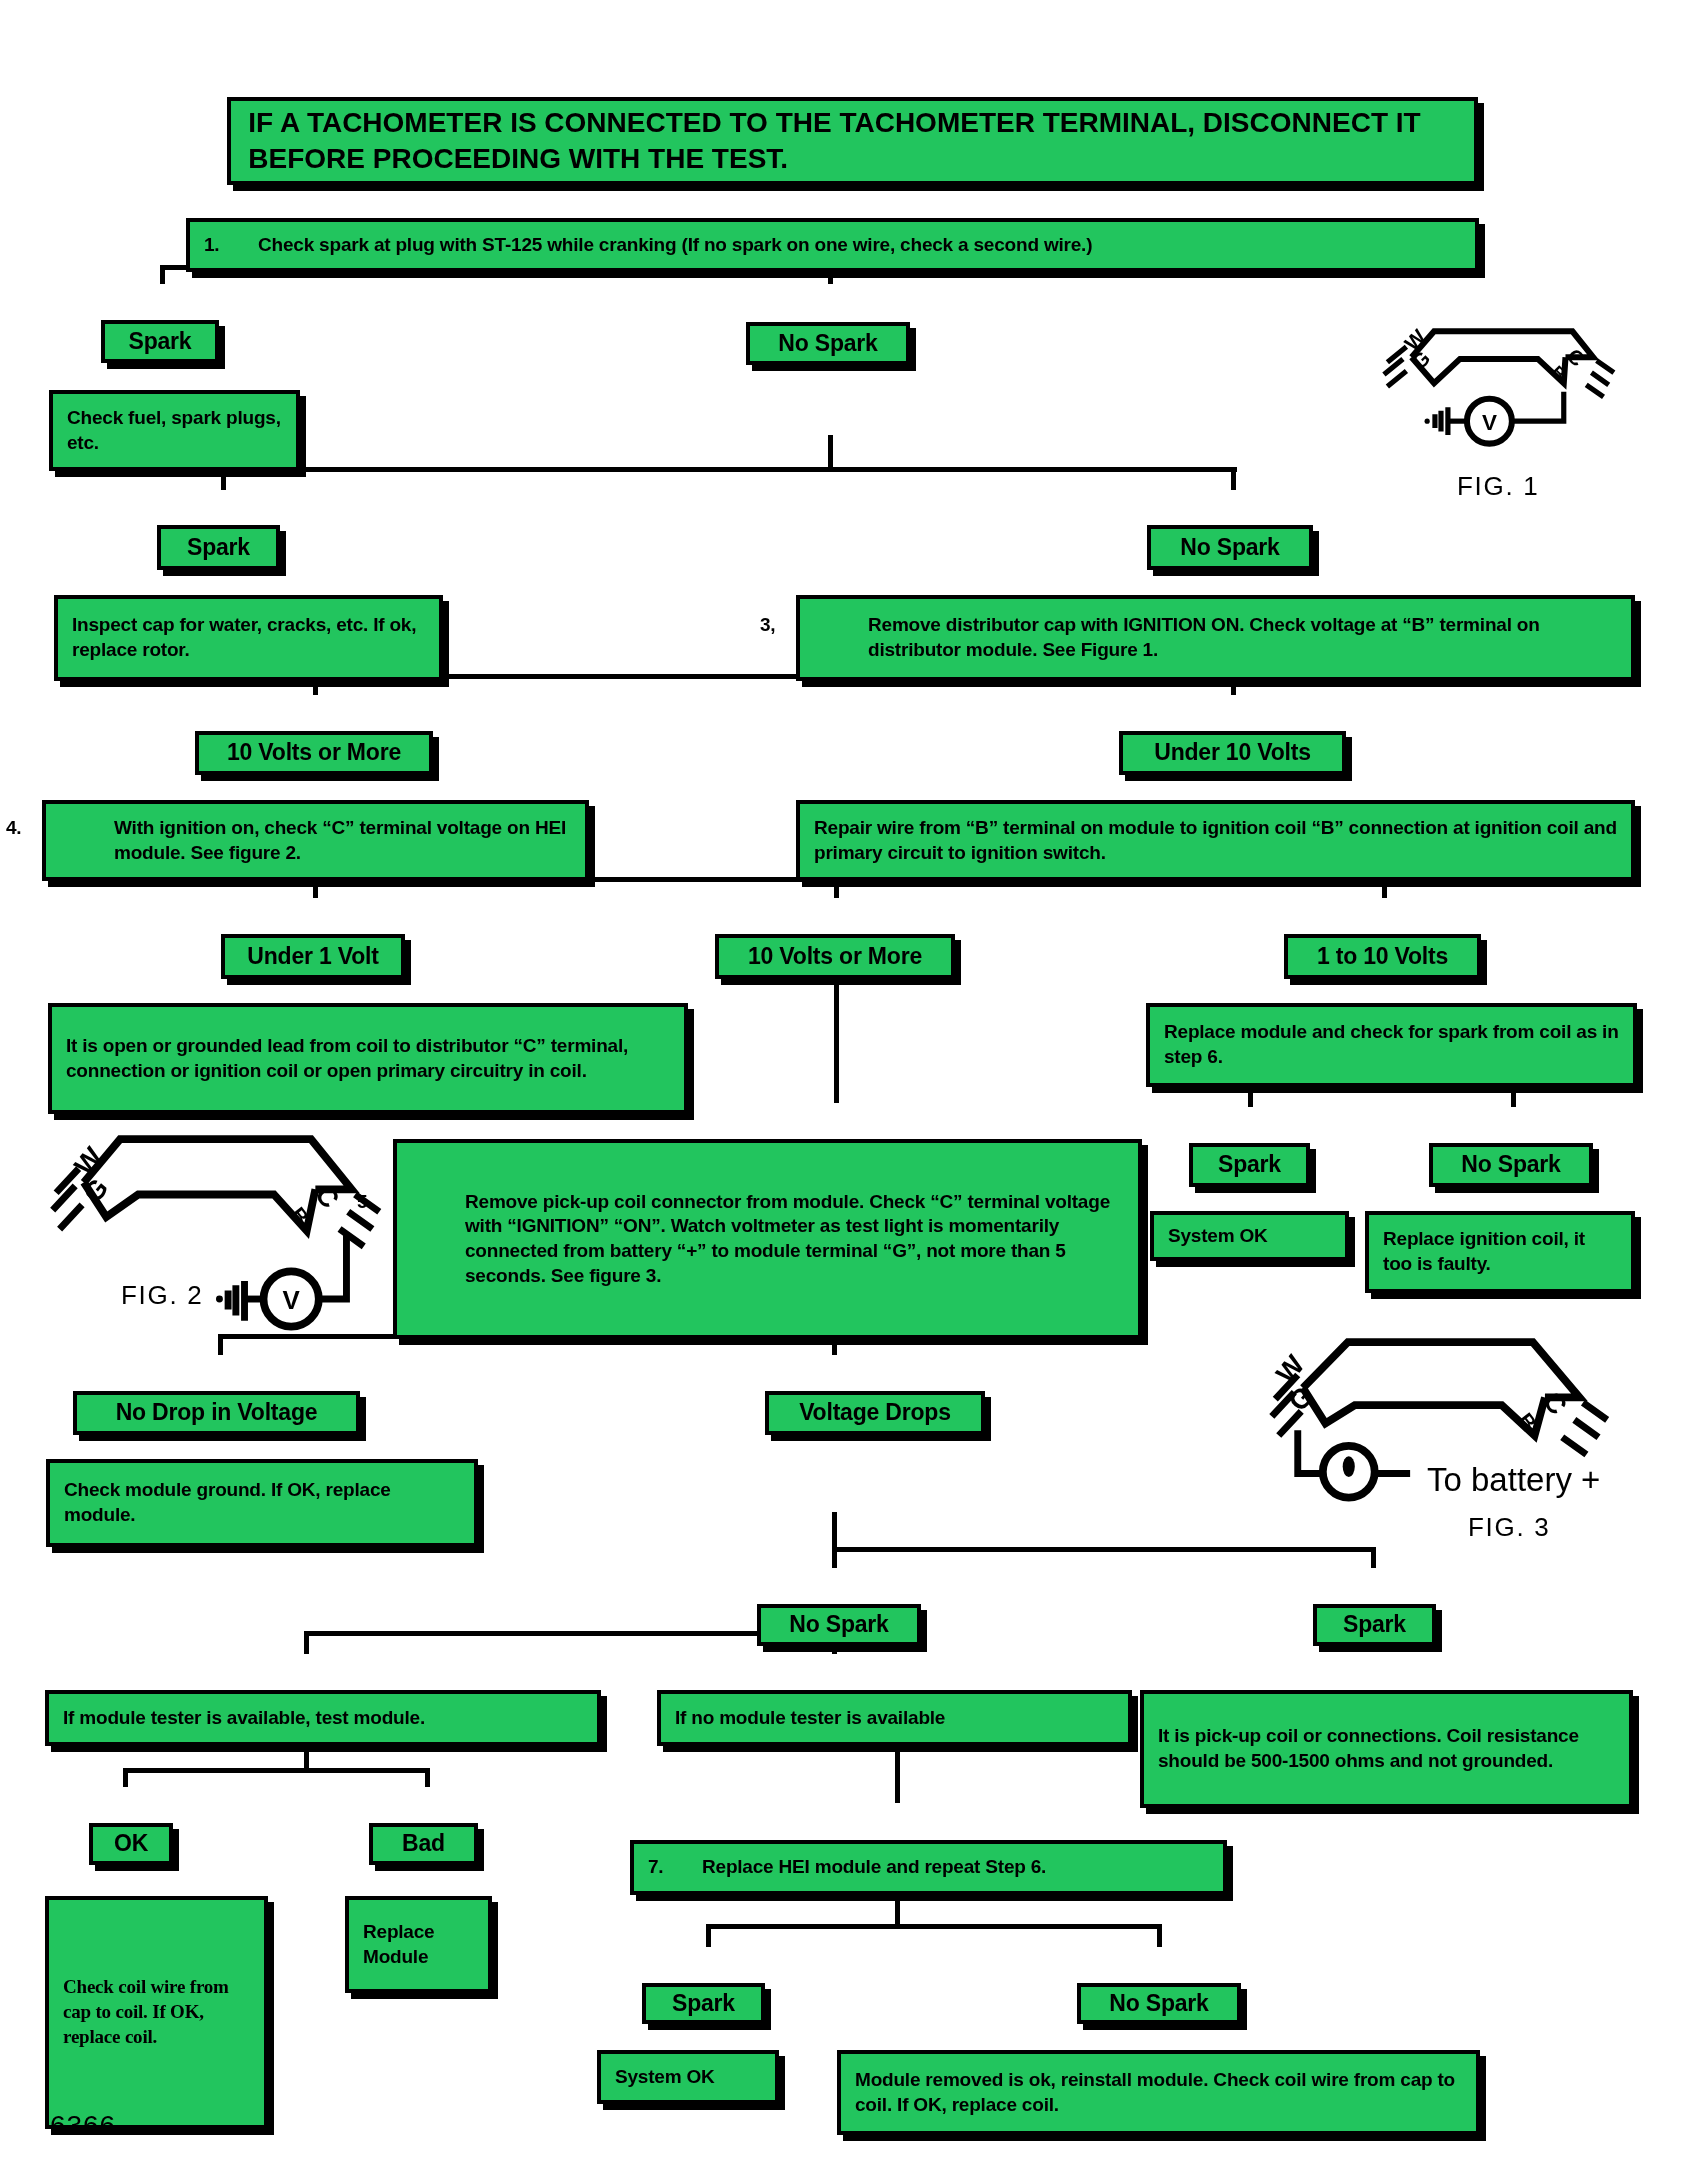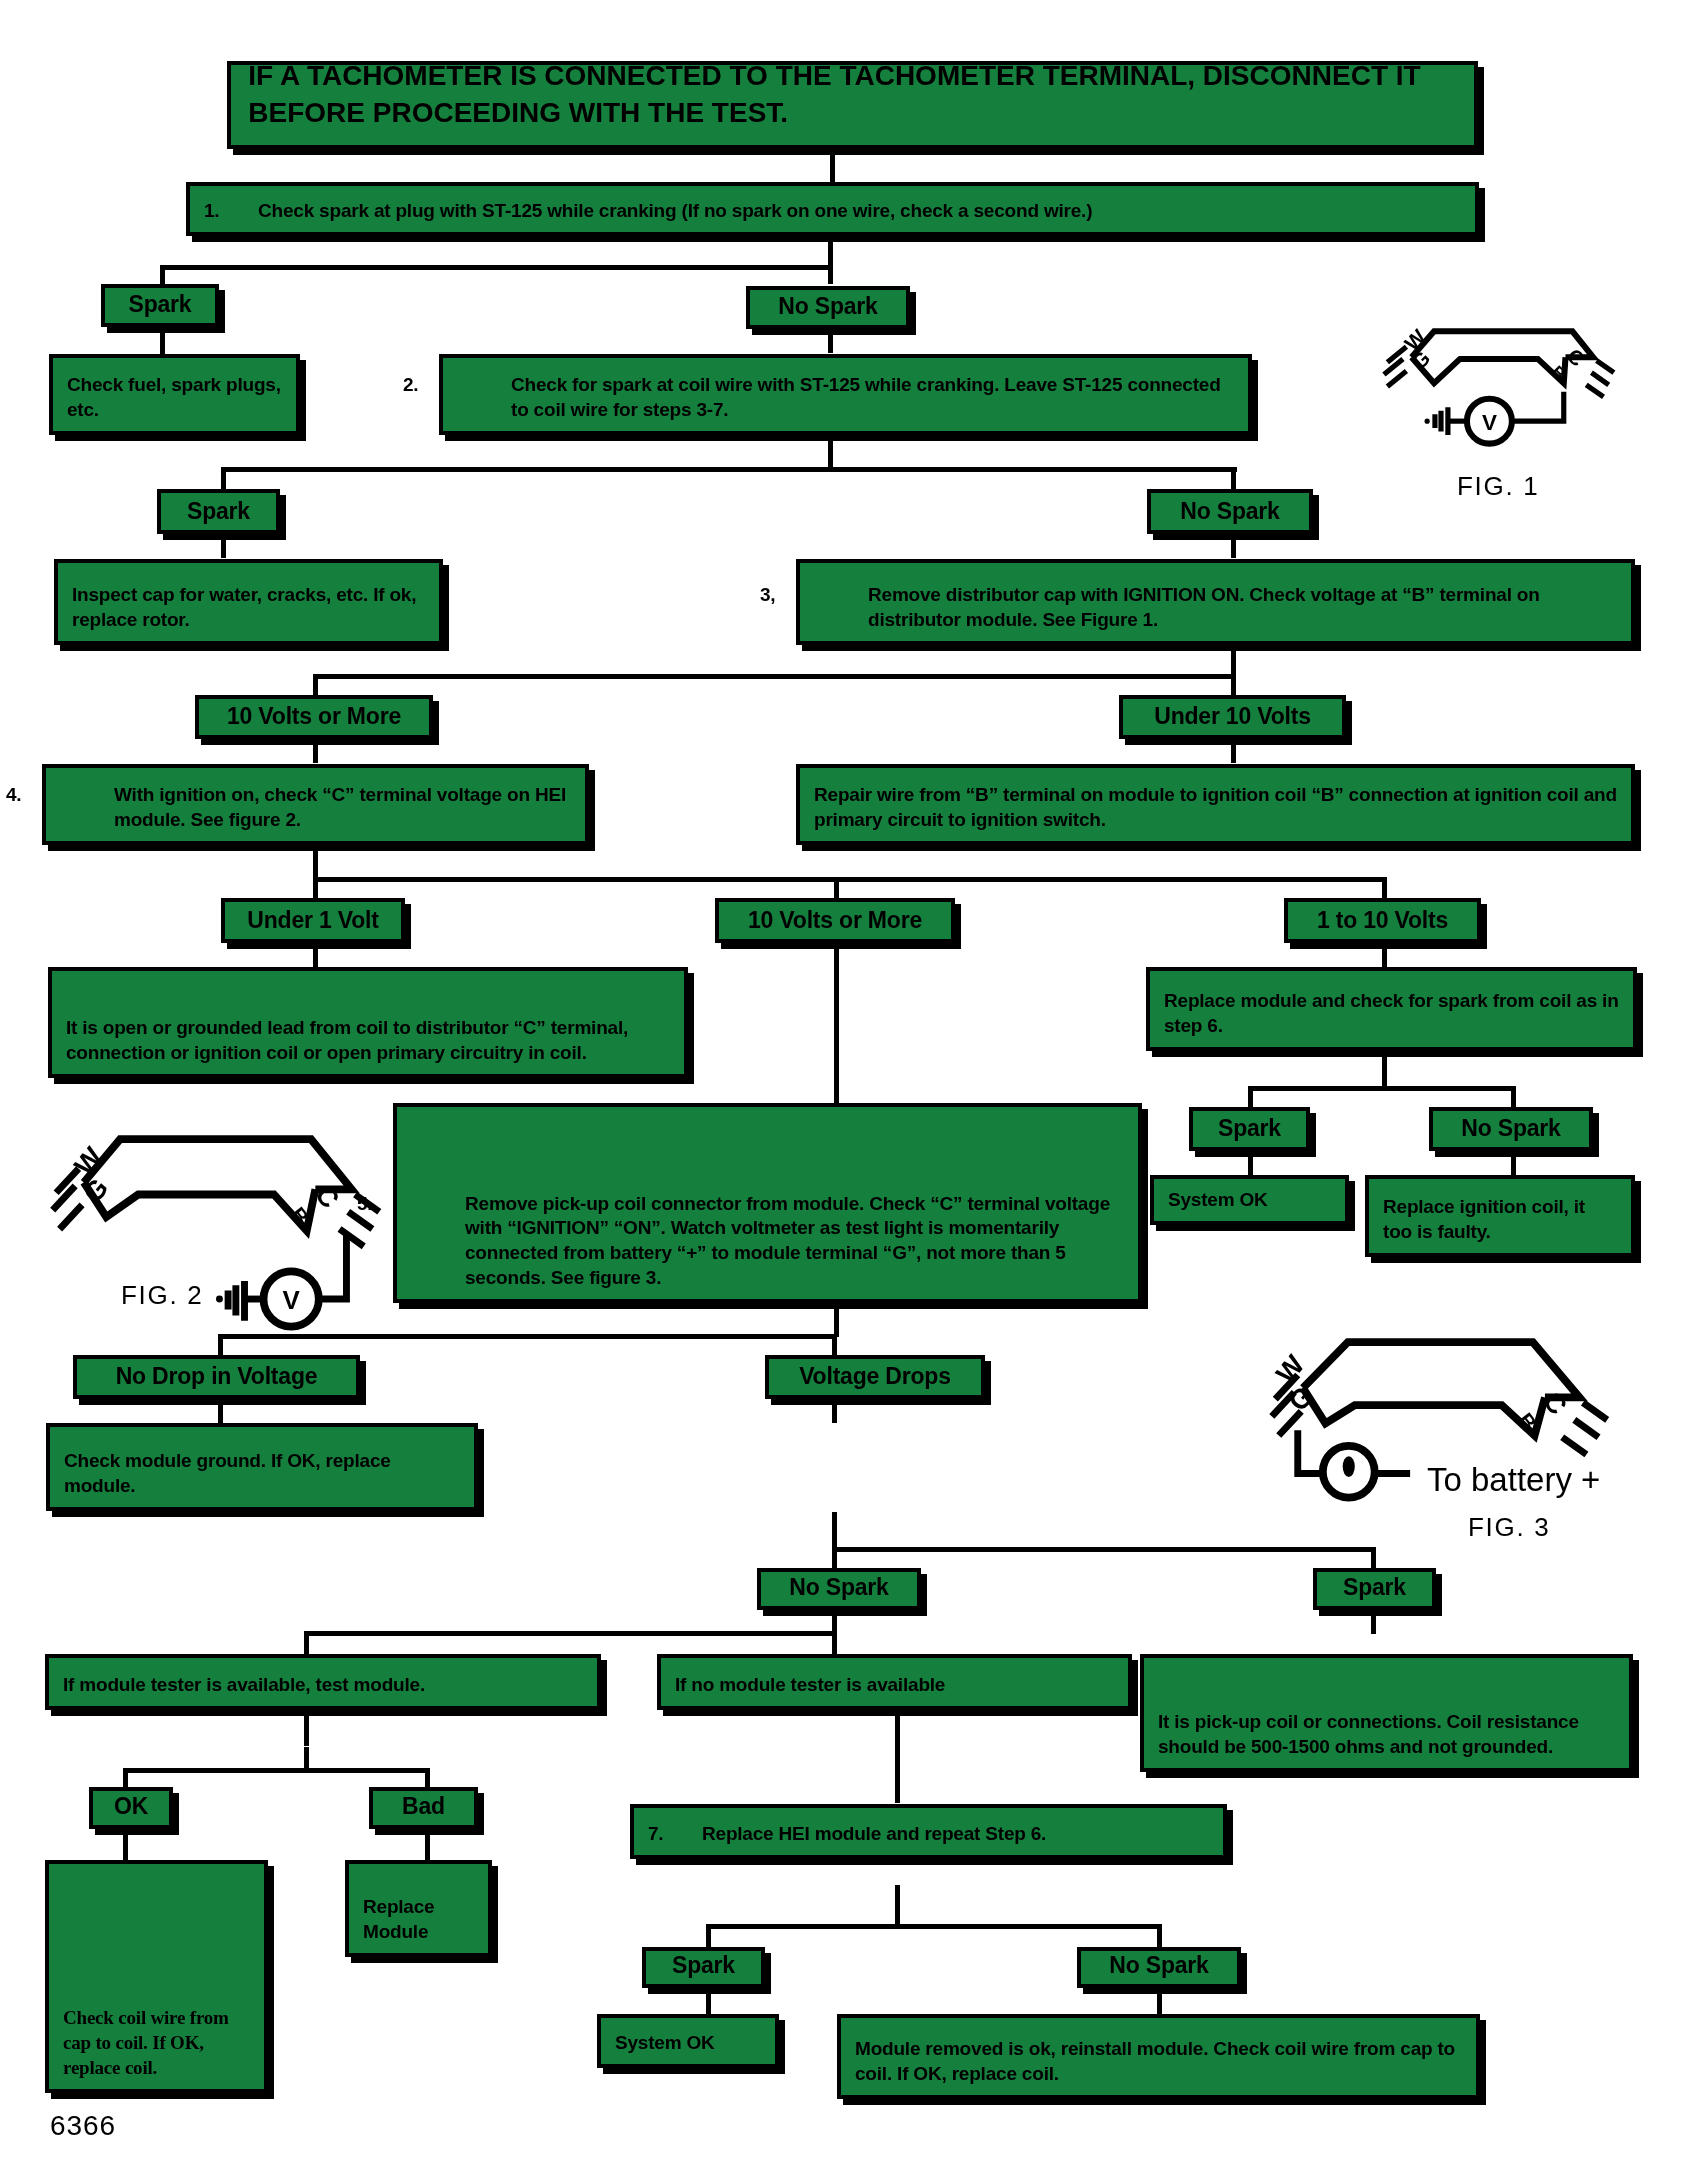--- a/index.html
+++ b/index.html
@@ -7,29 +7,30 @@
   #page{
     position:relative;
     width:1698px;height:2180px;
     background:#fff;
     overflow:hidden;
   }
   .box{
     position:absolute;
     box-sizing:border-box;
     border:4.3px solid #000;
-    background:#15803d;
+    background:#22c55e;
     color:#000;
     font-weight:700;
     line-height:1.30;
     letter-spacing:-0.2px;
     z-index:5;
     display:flex;
-    align-items:flex-end;
+    align-items:center;
     box-shadow:6px 6px 0 0 #000;
+    margin-top:36px;
   }
   .box .txt{display:block;width:100%;}
   .b-sm{font-size:23px;padding:3.5px 12px;}
   .b-md{font-size:19px;padding:8.6px 14px;}
   .hdr{font-size:28px;letter-spacing:0px;padding:14px 17.3px;}
   .num{display:inline-block;width:54px;vertical-align:top;}
   .hang{padding-left:54px;text-indent:-54px;}
   .ctr{justify-content:center;text-align:center;}
   
   .ln{position:absolute;background:#000;z-index:1;}
@@ -151,23 +152,20 @@
   </div>
 
   <div class="box b-sm ctr" style="left:746px;top:286px;width:164px;height:43px;">
     <span class="txt">No Spark</span>
   </div>
 
   <div class="box b-md" style="left:49px;top:354px;width:251px;height:81px;">
     <span class="txt">Check fuel, spark plugs, etc.</span>
   </div>
 
-  <div class="box b-md" style="left:439px;top:354px;width:813px;height:81px;">
-    <span class="txt hang"><span class="num">2.</span><span>Check for spark at coil wire with ST-125 while cranking. Leave ST-125 connected to coil wire for steps 3-7.</span></span>
-  </div>
 
   <div class="box b-sm ctr" style="left:157px;top:489px;width:123px;height:45px;">
     <span class="txt">Spark</span>
   </div>
 
   <div class="box b-sm ctr" style="left:1147px;top:489px;width:166px;height:45px;">
     <span class="txt">No Spark</span>
   </div>
 
   <div class="box b-md" style="left:54px;top:559px;width:389px;height:86px;">

